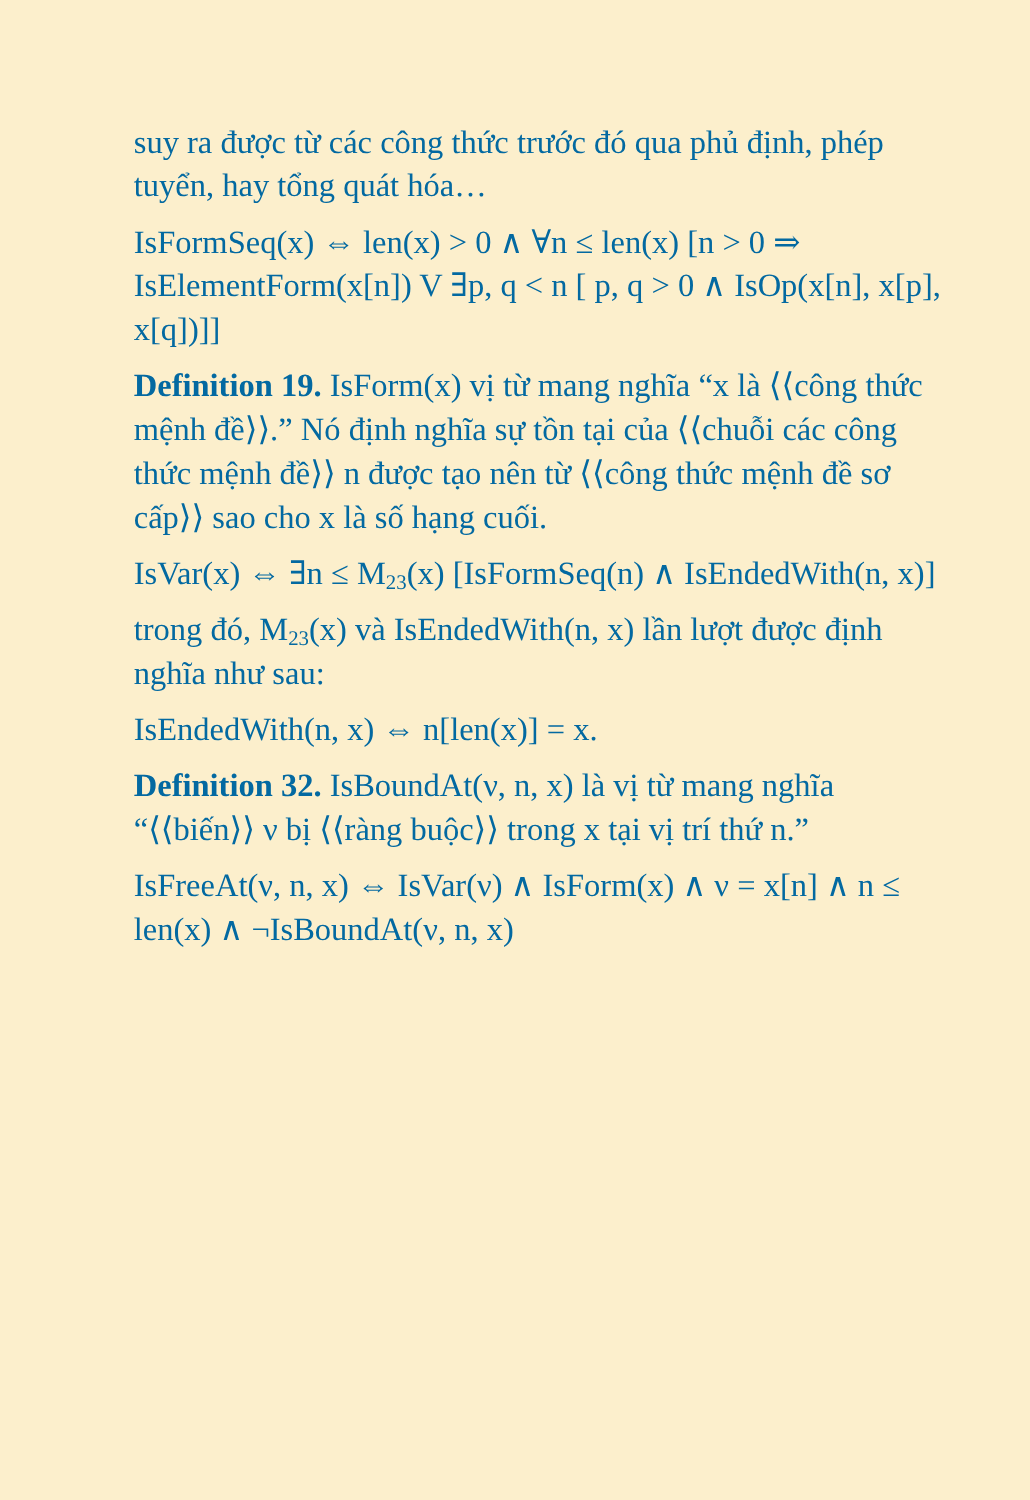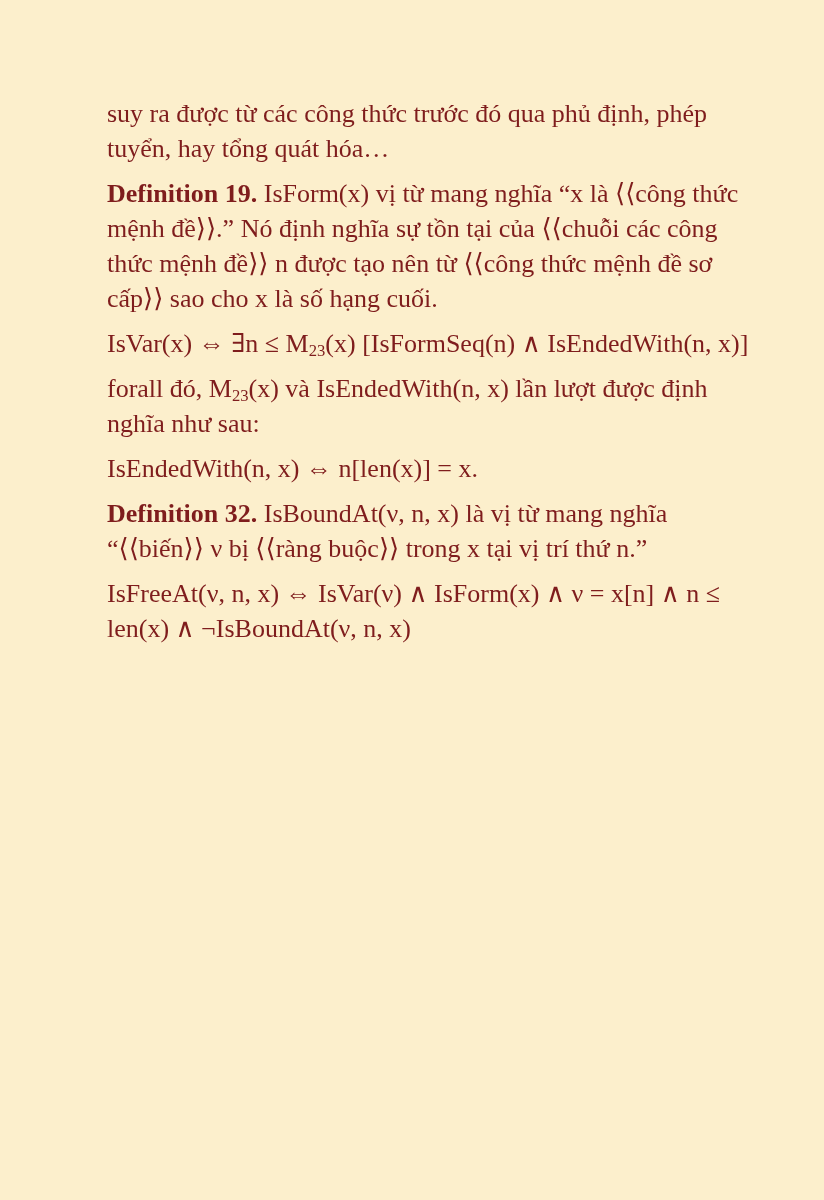--- a/index.html
+++ b/index.html
@@ -28,21 +28,22 @@
     vertical-align: baseline;
     position: relative;
     margin-top: 36px;
   }
   sub { top: 0.22em; }
   sup { top: -0.48em; }
 </style>
 </head>
 <body style="background-color: rgb(252, 239, 204);">
 
-<div class="doc" style="color: #7f1d1d;">
+<div class="doc" style="color: #0369a1;">
     <p><span>suy ra được từ các công thức trước đó qua phủ định, phép tuyển, hay tổng quát hóa…</span></p>
+    <p><span>IsFormSeq(x) ⇔ len(x) &gt; 0 ∧ ∀n ≤ len(x) [n &gt; 0 ⇒ IsElementForm(x[n]) V ∃p, q &lt; n [ p, q &gt; 0 ∧ IsOp(x[n], x[p], x[q])]]</span></p>
     <p><span class="b">Definition 19.</span><span> IsForm(x) vị từ mang nghĩa “x là ⟨⟨công thức mệnh đề⟩⟩.” Nó định nghĩa sự tồn tại của ⟨⟨chuỗi các công thức mệnh đề⟩⟩ n được tạo nên từ ⟨⟨công thức mệnh đề sơ cấp⟩⟩ sao cho x là số hạng cuối.</span></p>
     <p><span>IsVar(x) ⇔ ∃n ≤ M</span><sub>23</sub><span>(x) [IsFormSeq(n) ∧ IsEndedWith(n, x)]</span></p>
-    <p><span>forall đó, M</span><sub>23</sub><span>(x) và IsEndedWith(n, x) lần lượt được định nghĩa như sau:</span></p>
+    <p><span>trong đó, M</span><sub>23</sub><span>(x) và IsEndedWith(n, x) lần lượt được định nghĩa như sau:</span></p>
     <p><span>IsEndedWith(n, x) ⇔ n[len(x)] = x.</span></p>
     <p><span class="b">Definition 32.</span><span> IsBoundAt(ν, n, x) là vị từ mang nghĩa “⟨⟨biến⟩⟩ ν bị ⟨⟨ràng buộc⟩⟩ trong x tại vị trí thứ n.”</span></p>
     <p><span>IsFreeAt(ν, n, x) ⇔ IsVar(ν) ∧ IsForm(x) ∧ ν = x[n] ∧ n ≤ len(x) ∧ ¬IsBoundAt(ν, n, x)</span></p>
   </div>
 
 </body></html>

